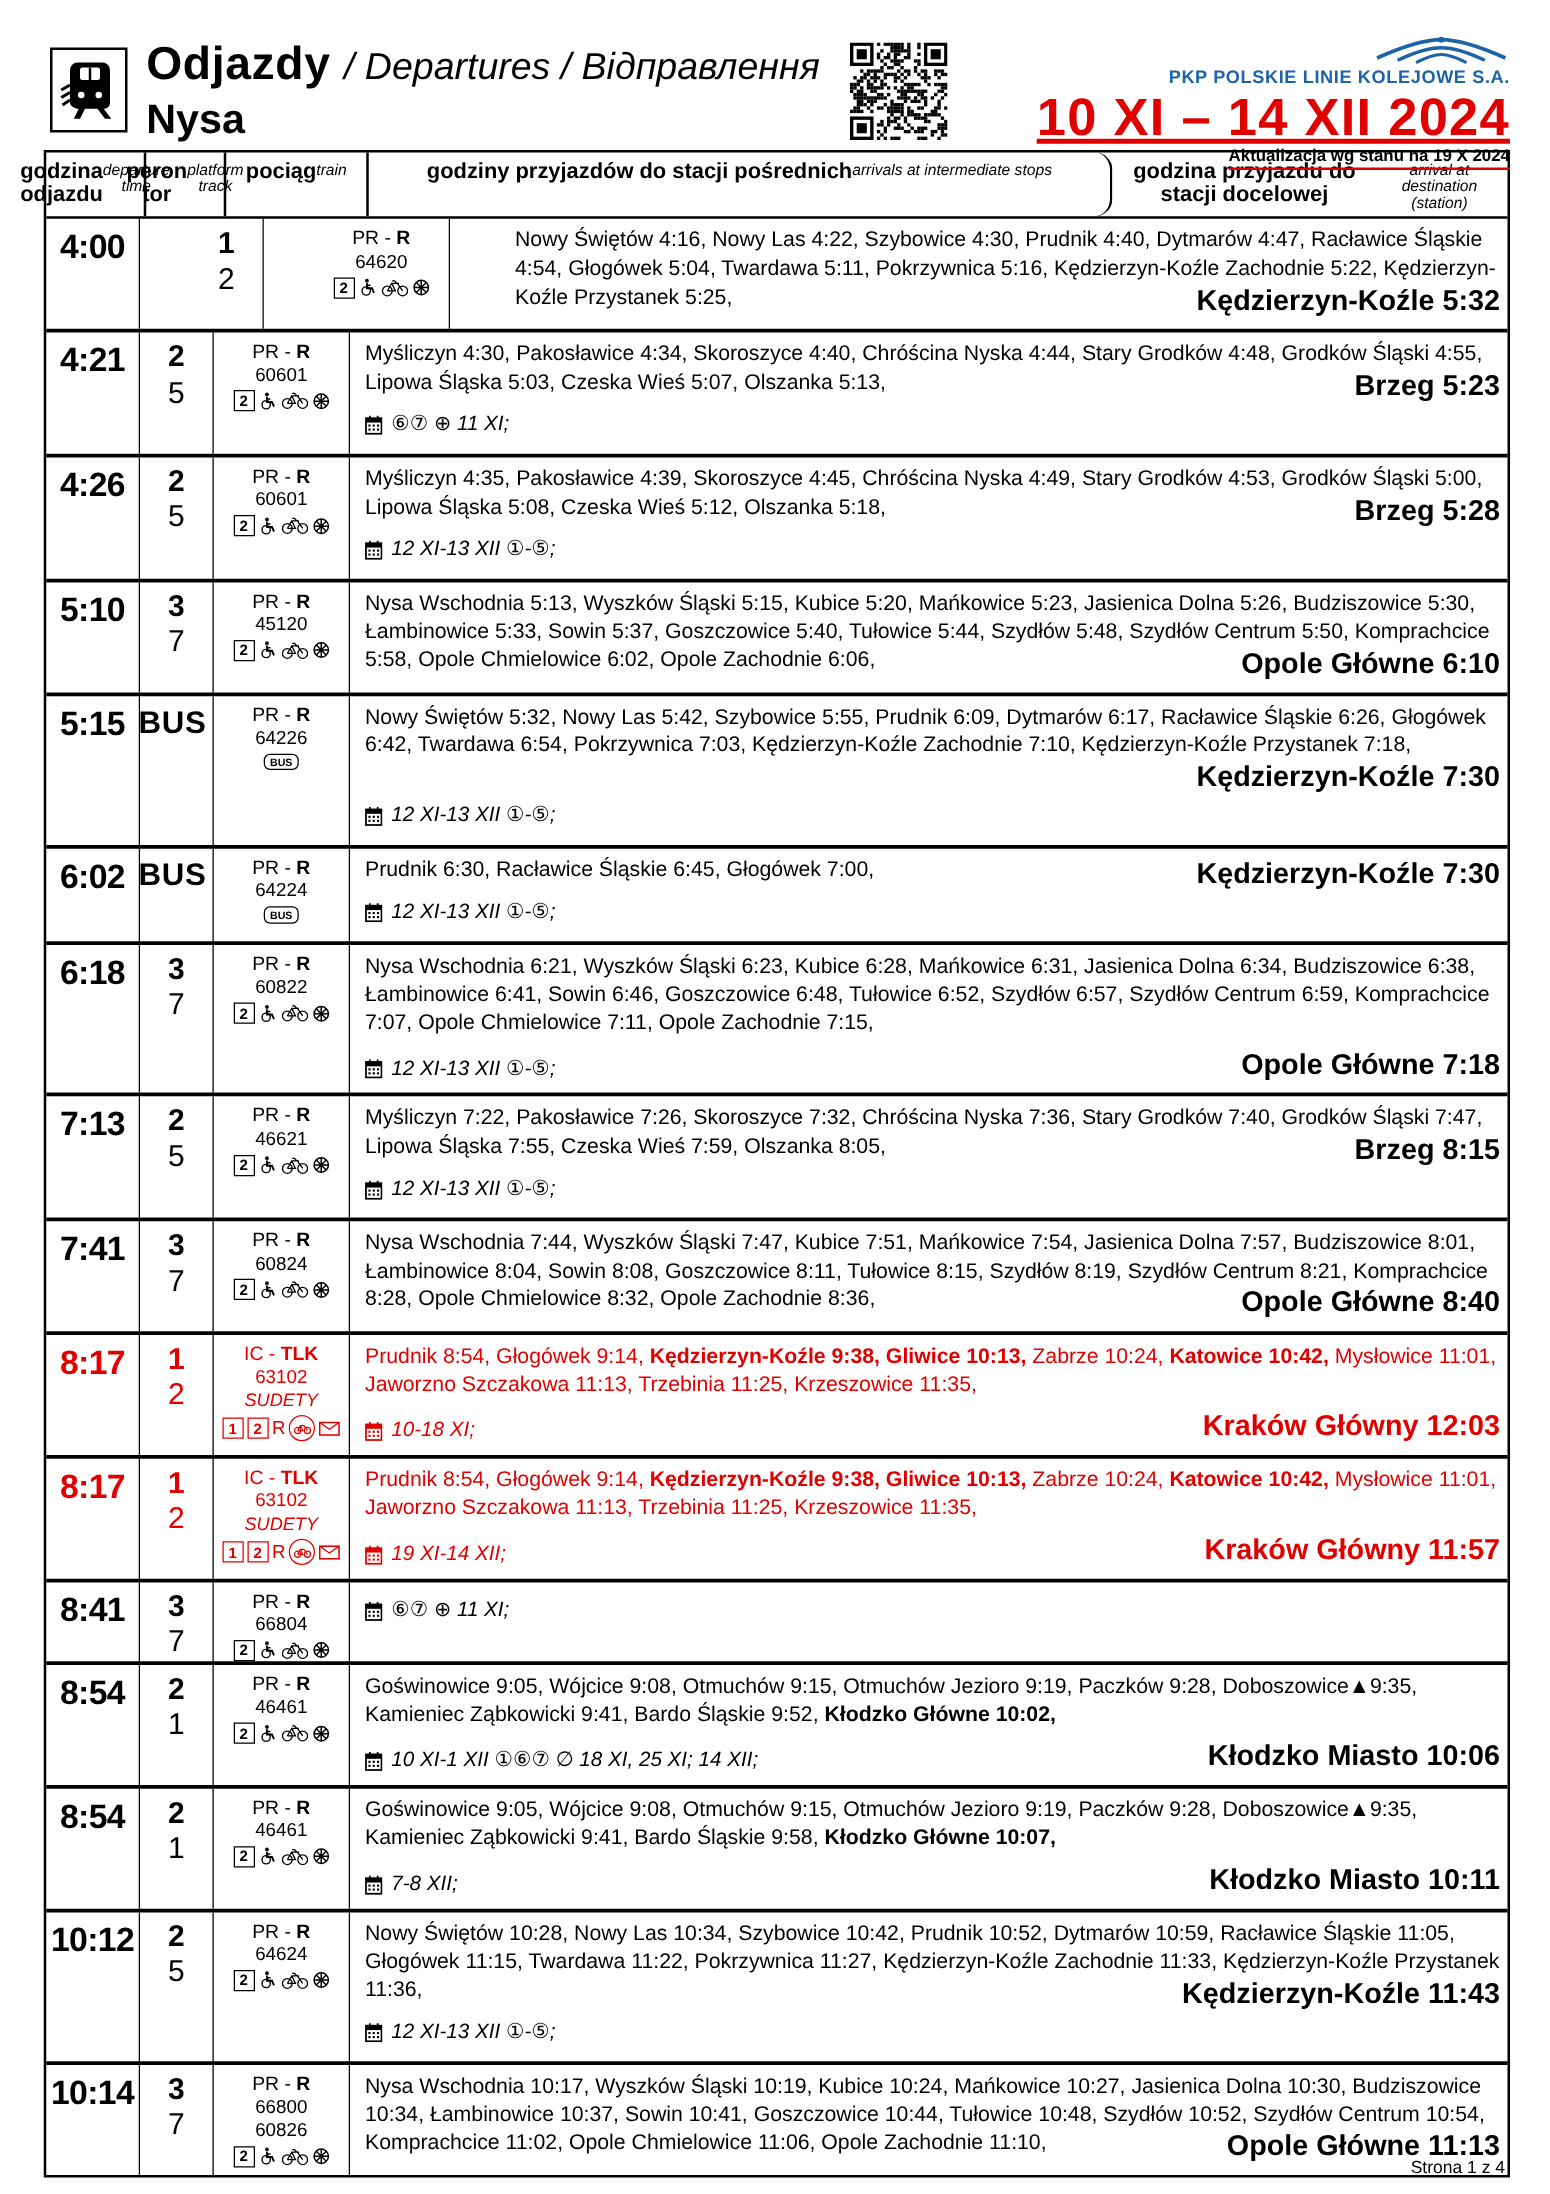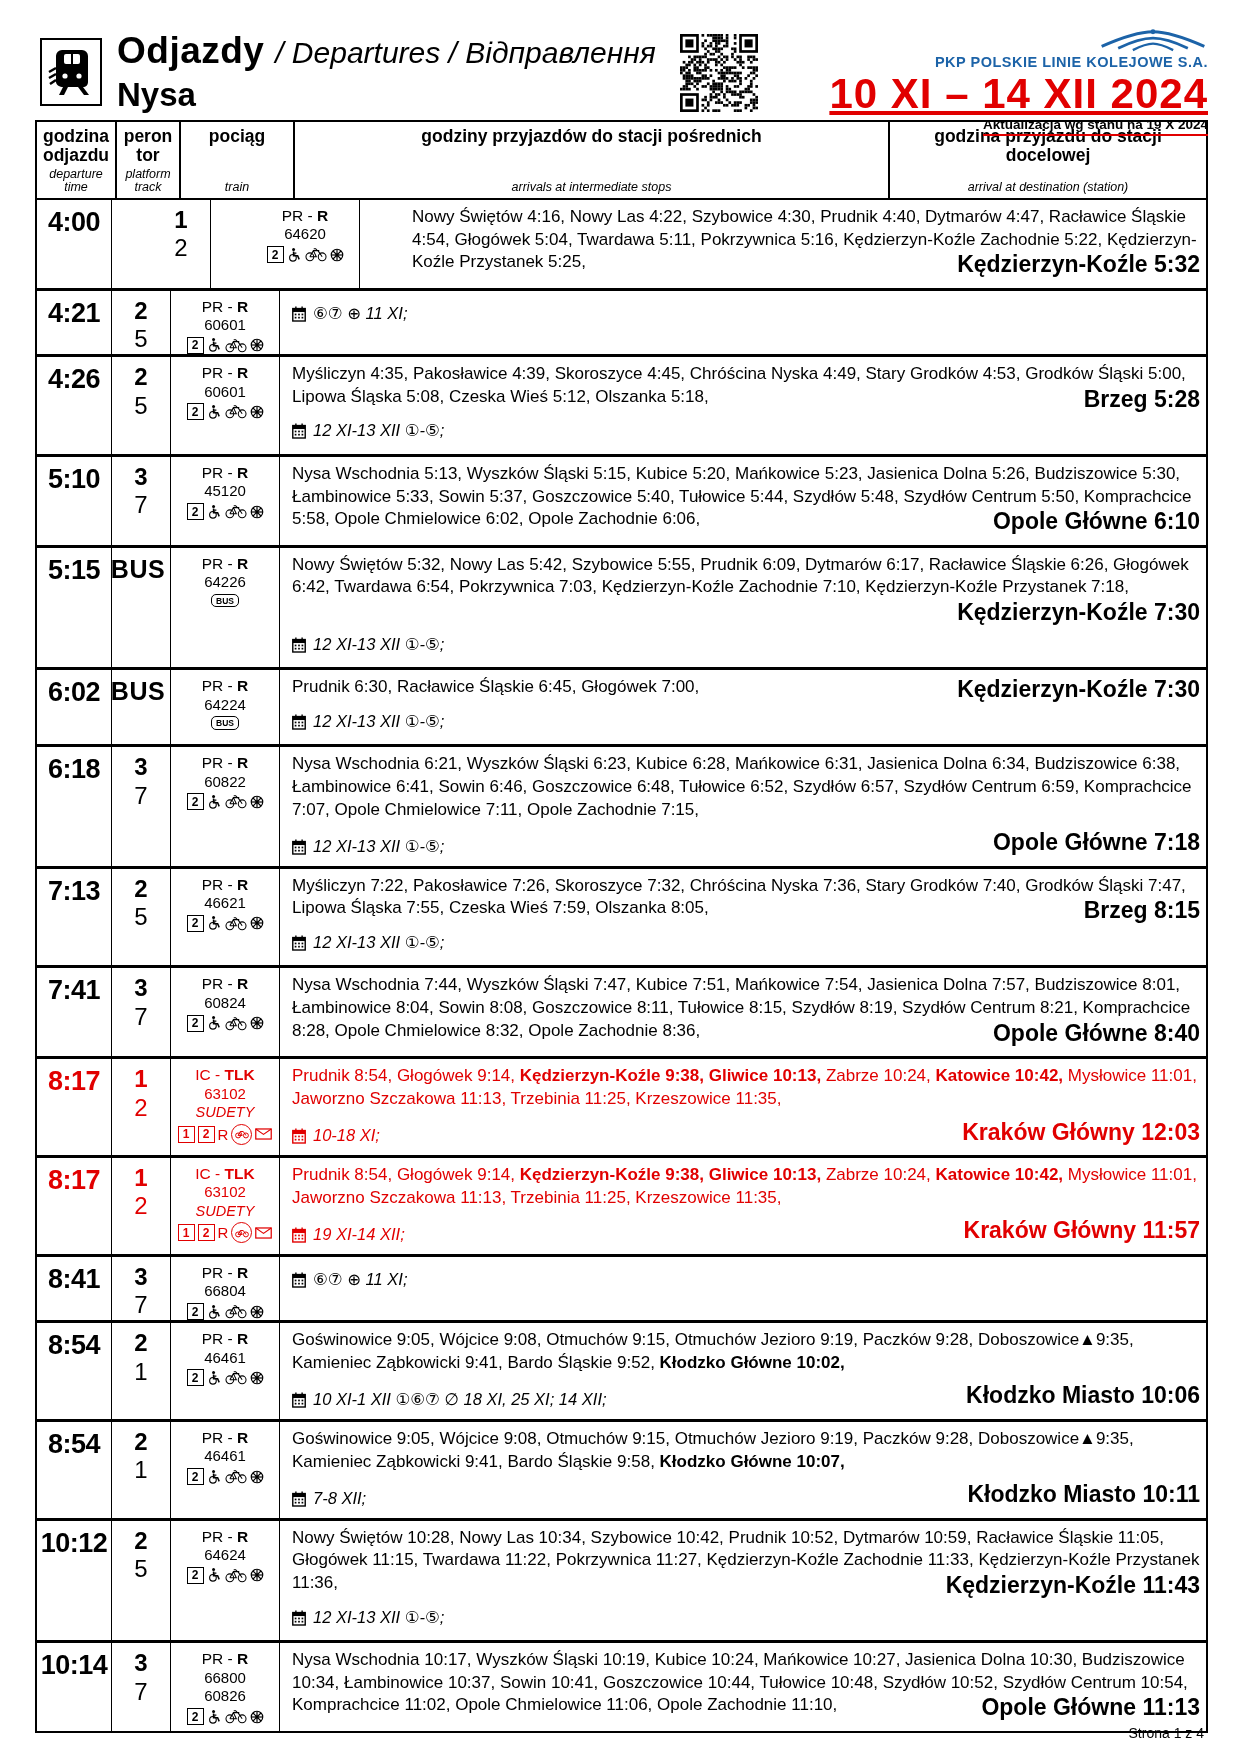--- a/index.html
+++ b/index.html
@@ -18,25 +18,25 @@
   .t2{font-size:33px;font-weight:bold;margin-top:4px;}
   .qr{position:absolute;left:645px;top:6px;width:78px;height:78px;}
   .headright{position:absolute;right:0;top:0;width:420px;text-align:right;}
   .pkpline{display:flex;justify-content:flex-end;align-items:flex-end;flex-direction:column;}
   .pkptext{color:#1c63a8;font-weight:bold;font-size:14.5px;letter-spacing:.5px;margin-top:2px;}
   .validity{color:#e10000;font-weight:bold;font-size:42px;letter-spacing:1px;line-height:1;margin-top:3px;white-space:nowrap;text-decoration:underline;}
   .updated{font-size:13.5px;font-weight:bold;border-bottom:2.5px solid #e10000;padding-bottom:2px;margin-top:2px;display:inline-block;}
   
   .ttable{margin:0 32px 0 35px;border:2.5px solid #000;}
   .thead{display:flex;border-bottom:2.5px solid #000;}
-  .th{border-right:2px solid #000;text-align:center;padding:5px 2px 4px;display:flex;flex-direction:column;justify-content:space-between;}
+  .th{border-right:2px solid #000;text-align:center;padding:5px 2px 4px;display:flex;flex-direction:row;justify-content:center;}
   .th:last-child{border-right:none;}
   .th .pl{font-weight:bold;font-size:17.5px;line-height:1.08;}
   .th .en{font-style:italic;font-size:12.5px;line-height:1.05;margin-top:3px;}
-  .w-time{width:74px;}.w-plat{width:58px;}.w-train{width:108px;}.w-mid{flex:1;}.w-dest{width:312px;}
+  .w-time{width:74px;}.w-plat{width:58px;}.w-train{width:108px;}.w-mid{flex:1;border-radius:14px;}.w-dest{width:312px;}
   .row{display:flex;border-top:3px solid #000;}
   .row:first-child{border-top:none;gap:40px;}
   .c{border-right:1.5px solid #000;}
   .c.time{width:74px;text-align:center;font-size:27px;font-weight:bold;padding-top:7px;letter-spacing:-.5px;}
   .c.plat{width:58px;text-align:center;padding-top:7px;}
   .c.plat .p{font-size:24px;font-weight:bold;line-height:1.1;}
   .c.plat .t{font-size:24px;line-height:1.25;}
   .c.plat .busword{font-size:25px;font-weight:bold;letter-spacing:.5px;margin-left:-6px;}
   .c.train{width:108px;text-align:center;padding-top:6px;font-size:15.5px;line-height:1.25;}
   .c.train .num{font-size:15px;}
@@ -516,20 +516,21 @@
                   <line x1="10" y1="2" x2="10" y2="18"></line>
                   <line x1="2" y1="10" x2="18" y2="10"></line>
                   <line x1="4.3" y1="4.3" x2="15.7" y2="15.7"></line>
                   <line x1="15.7" y1="4.3" x2="4.3" y2="15.7"></line>
                 </g>
               </svg>
             </span>
           </div>
         </div>
         <div class="c rcell">
+          <div class="rtext"><span class="">Myśliczyn 4:30, Pakosławice 4:34, Skoroszyce 4:40, Chróścina Nyska 4:44, Stary Grodków 4:48, Grodków Śląski 4:55, Lipowa Śląska 5:03, Czeska Wieś 5:07, Olszanka 5:13,</span><span class="dest">Brzeg 5:23</span></div>
           <div><span class="note">
               <span class="svgi">
                 <svg viewBox="0 0 18 20" width="14" height="16">
                   <rect x="1" y="3" width="16" height="16" fill="none" stroke="currentColor" stroke-width="1.8"></rect>
                   <rect x="1" y="3" width="16" height="4.5" fill="currentColor"></rect>
                   <line x1="5" y1="0.5" x2="5" y2="3.5" stroke="currentColor" stroke-width="1.8"></line>
                   <line x1="13" y1="0.5" x2="13" y2="3.5" stroke="currentColor" stroke-width="1.8"></line>
                   <g fill="currentColor">
                     <rect x="3.5" y="9.5" width="2.2" height="2.2"></rect>
                     <rect x="7.9" y="9.5" width="2.2" height="2.2"></rect>

